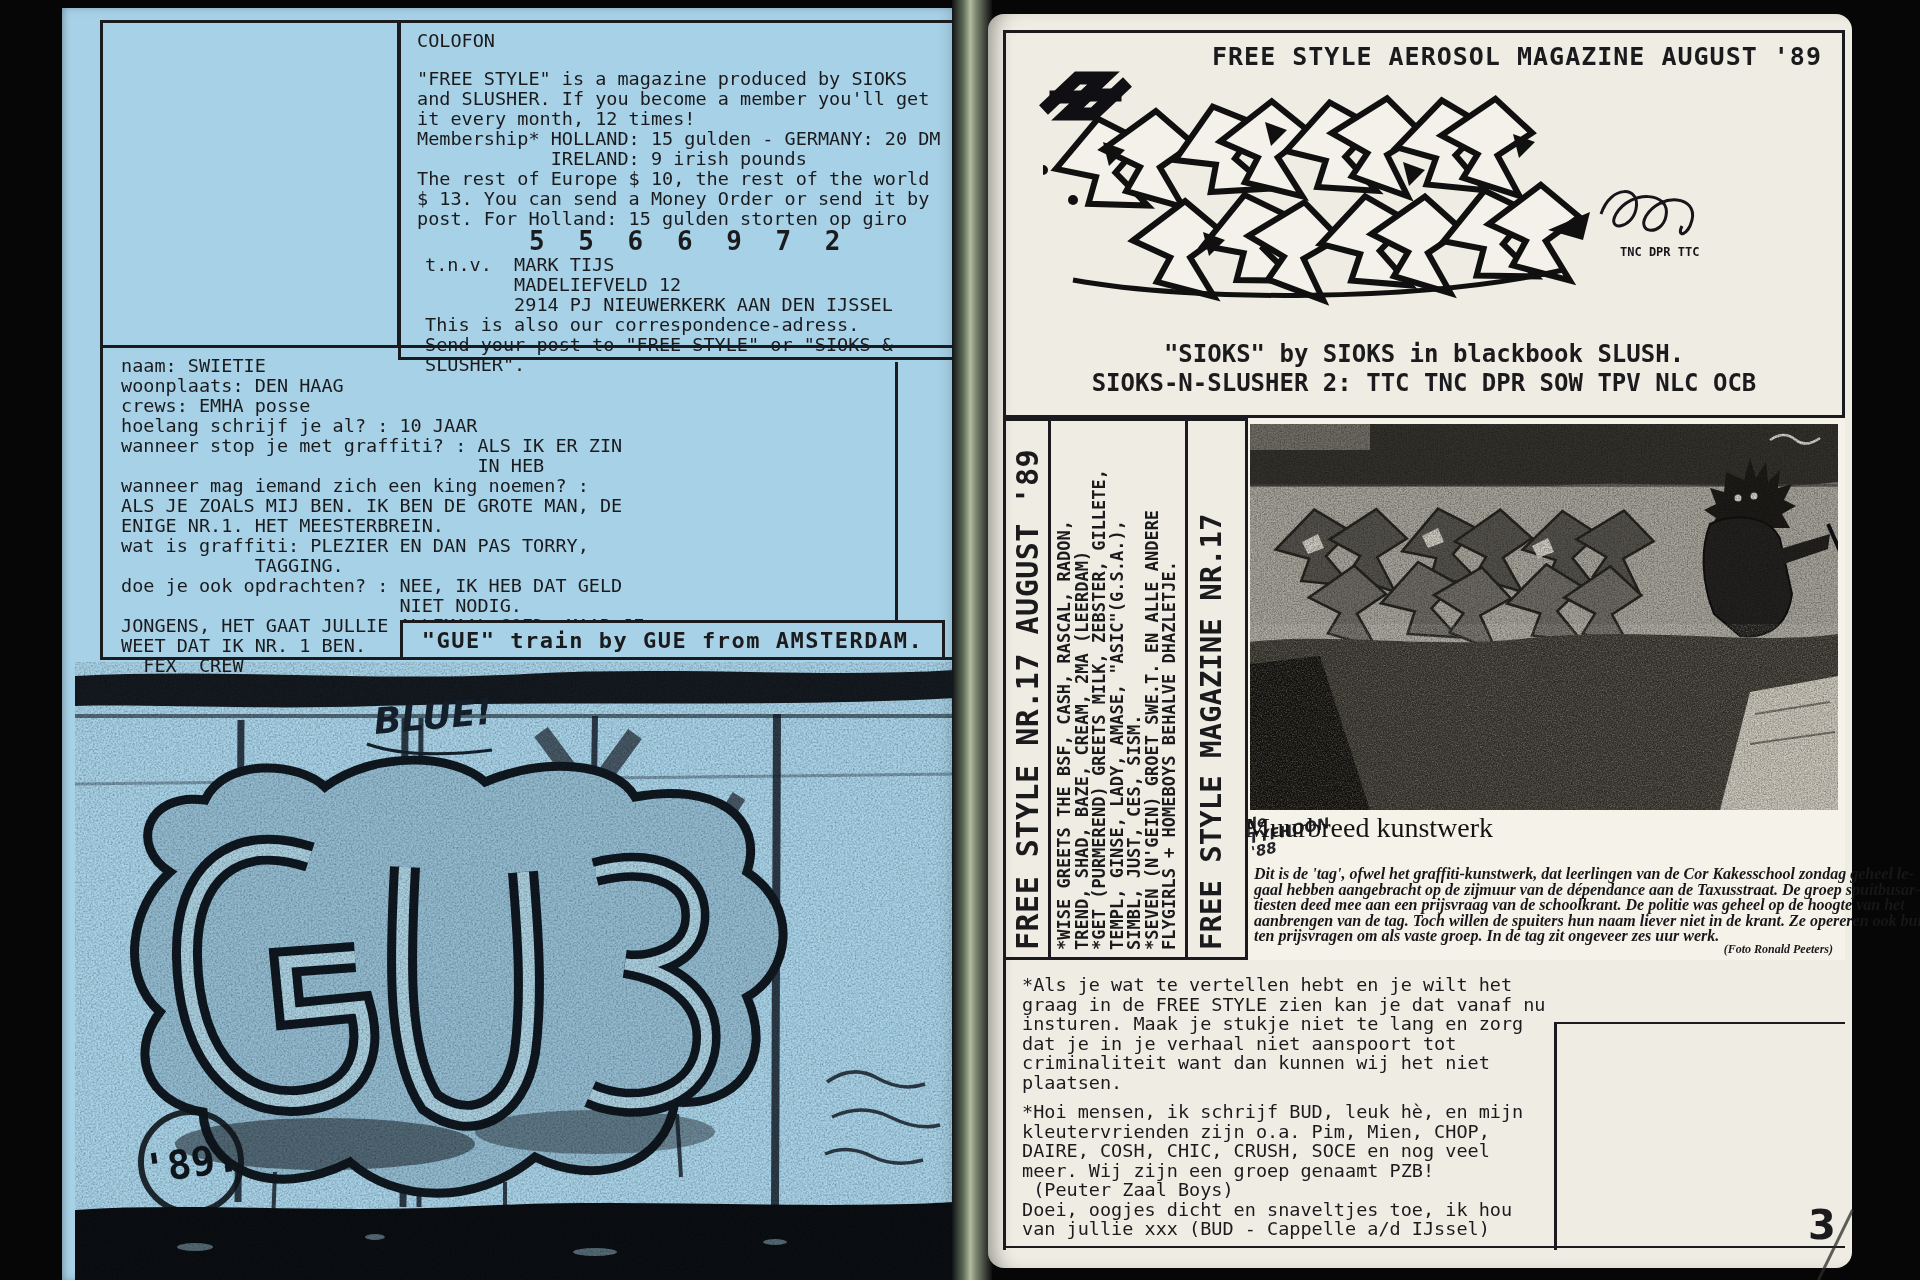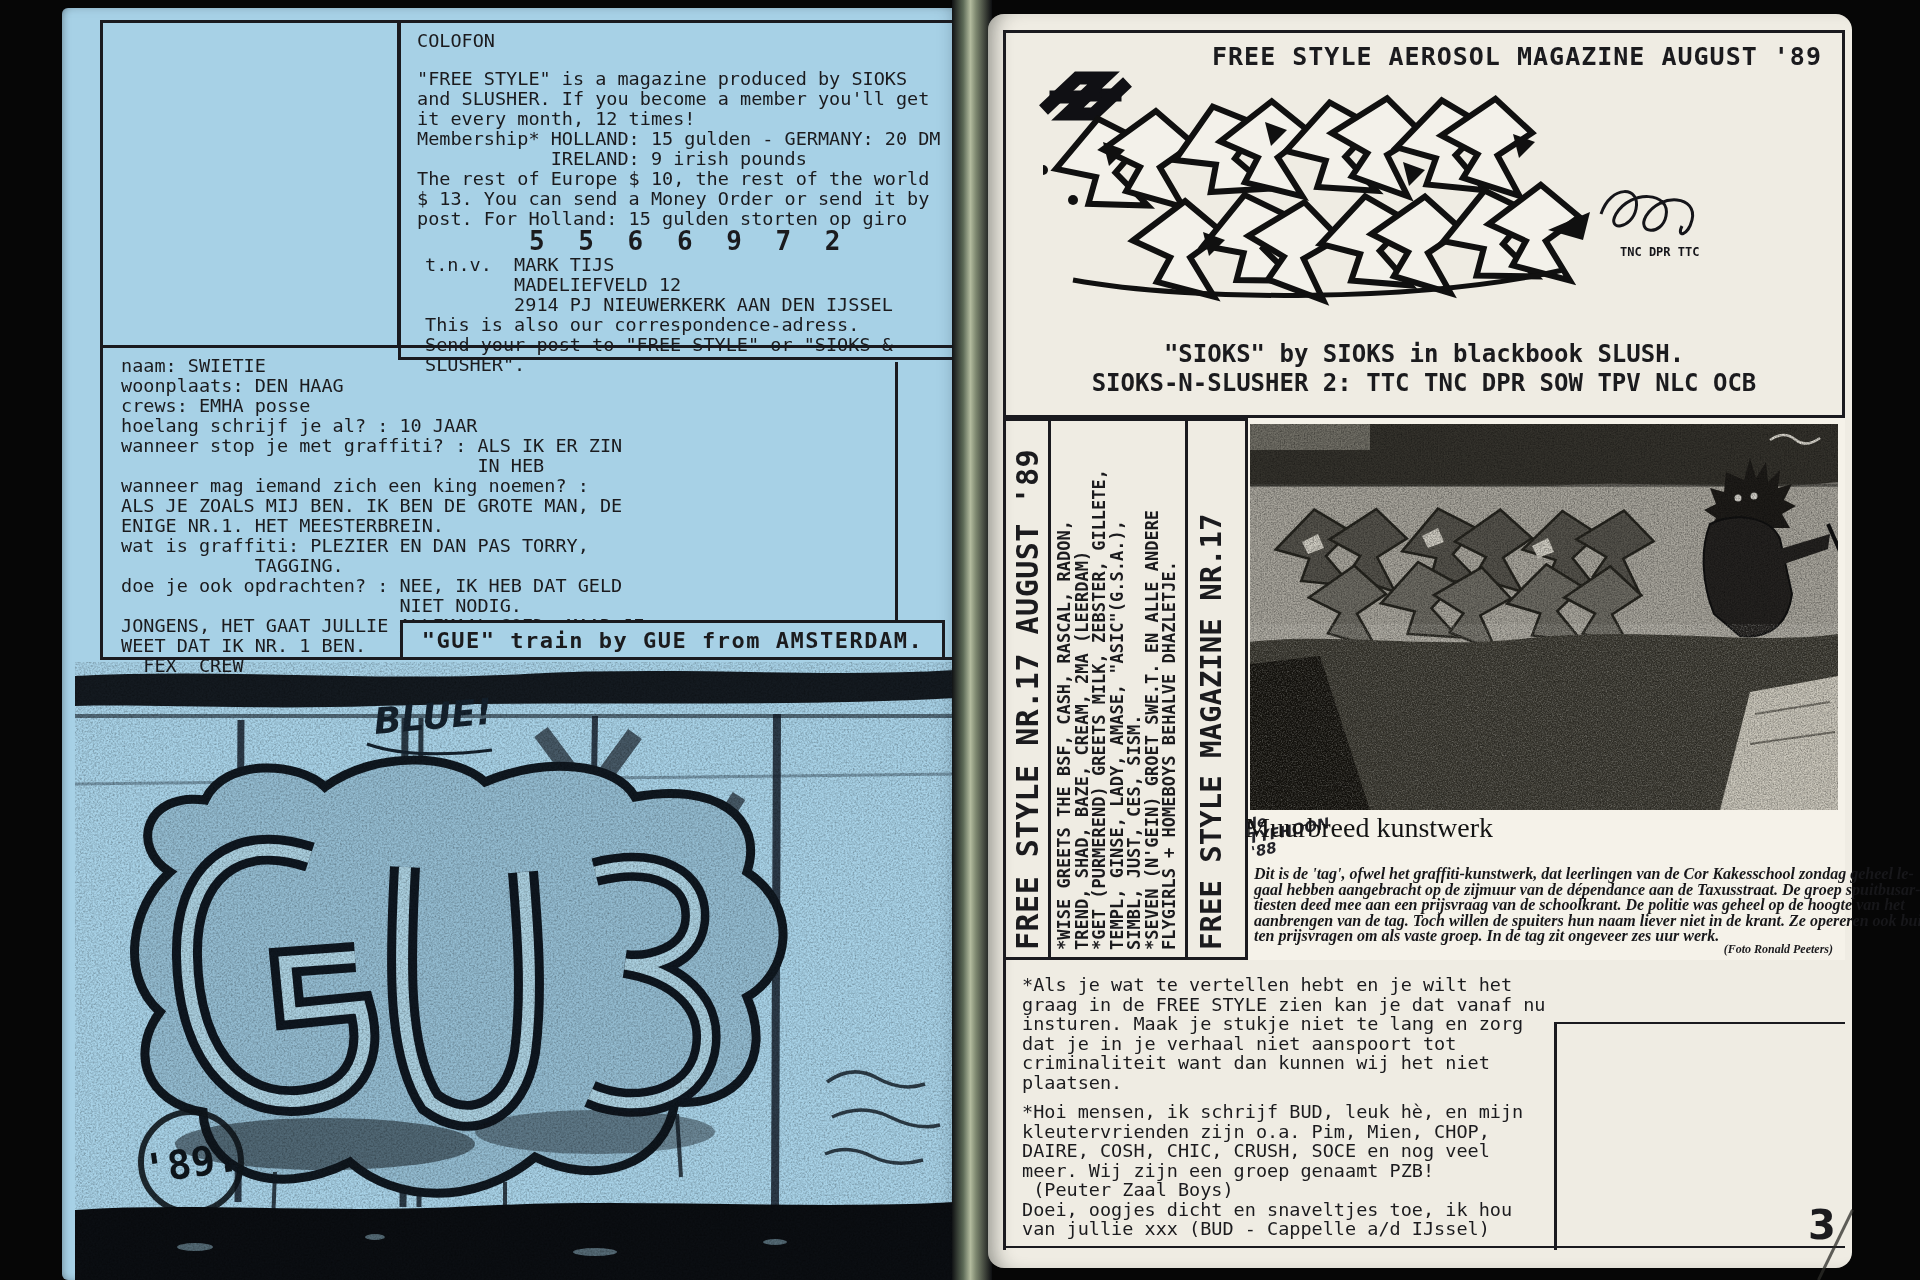--- a/index.html
+++ b/index.html
@@ -8,21 +8,21 @@
   .abs{position:absolute;}
   .pre{white-space:pre;}
   .serif{font-family:"Liberation Serif","DejaVu Serif",serif;}
   .sans{font-family:"DejaVu Sans","Liberation Sans",sans-serif;}
   .bx{border:3px solid #1a1a1f;box-sizing:border-box;}
   .vline{position:absolute;background:#1a1a1f;width:3px;}
   .hline{position:absolute;background:#1a1a1f;height:3px;}
 
   
   #left-page{left:62px;top:8px;width:898px;height:1272px;background:#a7d1e6;
-             box-shadow:inset -14px 0 18px -10px rgba(20,30,40,.35), inset 4px 0 8px -4px rgba(0,0,0,.4);border-radius:6px;}
+             box-shadow:inset -14px 0 18px -10px rgba(20,30,40,.35), inset 4px 0 8px -4px rgba(0,0,0,.4);}
   #colofon-text-top,#colofon-text-bottom,#interview-text{font-size:18.5px;line-height:20px;}
   #colofon-giro{font-size:26px;font-weight:bold;letter-spacing:9px;padding-left:112px;line-height:24px;}
   #train-caption-box{background:#a7d1e6;border:3px solid #1a1a1f;box-sizing:border-box;
                      display:flex;align-items:center;justify-content:center;}
   #train-caption{font-size:22px;font-weight:bold;letter-spacing:1.5px;}
 
   
   #spine{left:952px;top:0;width:40px;height:1280px;
          background:linear-gradient(90deg,#101214 0%,#5d6a57 28%,#b3bb9e 46%,#7d876f 60%,#0d0e11 100%);}
 

